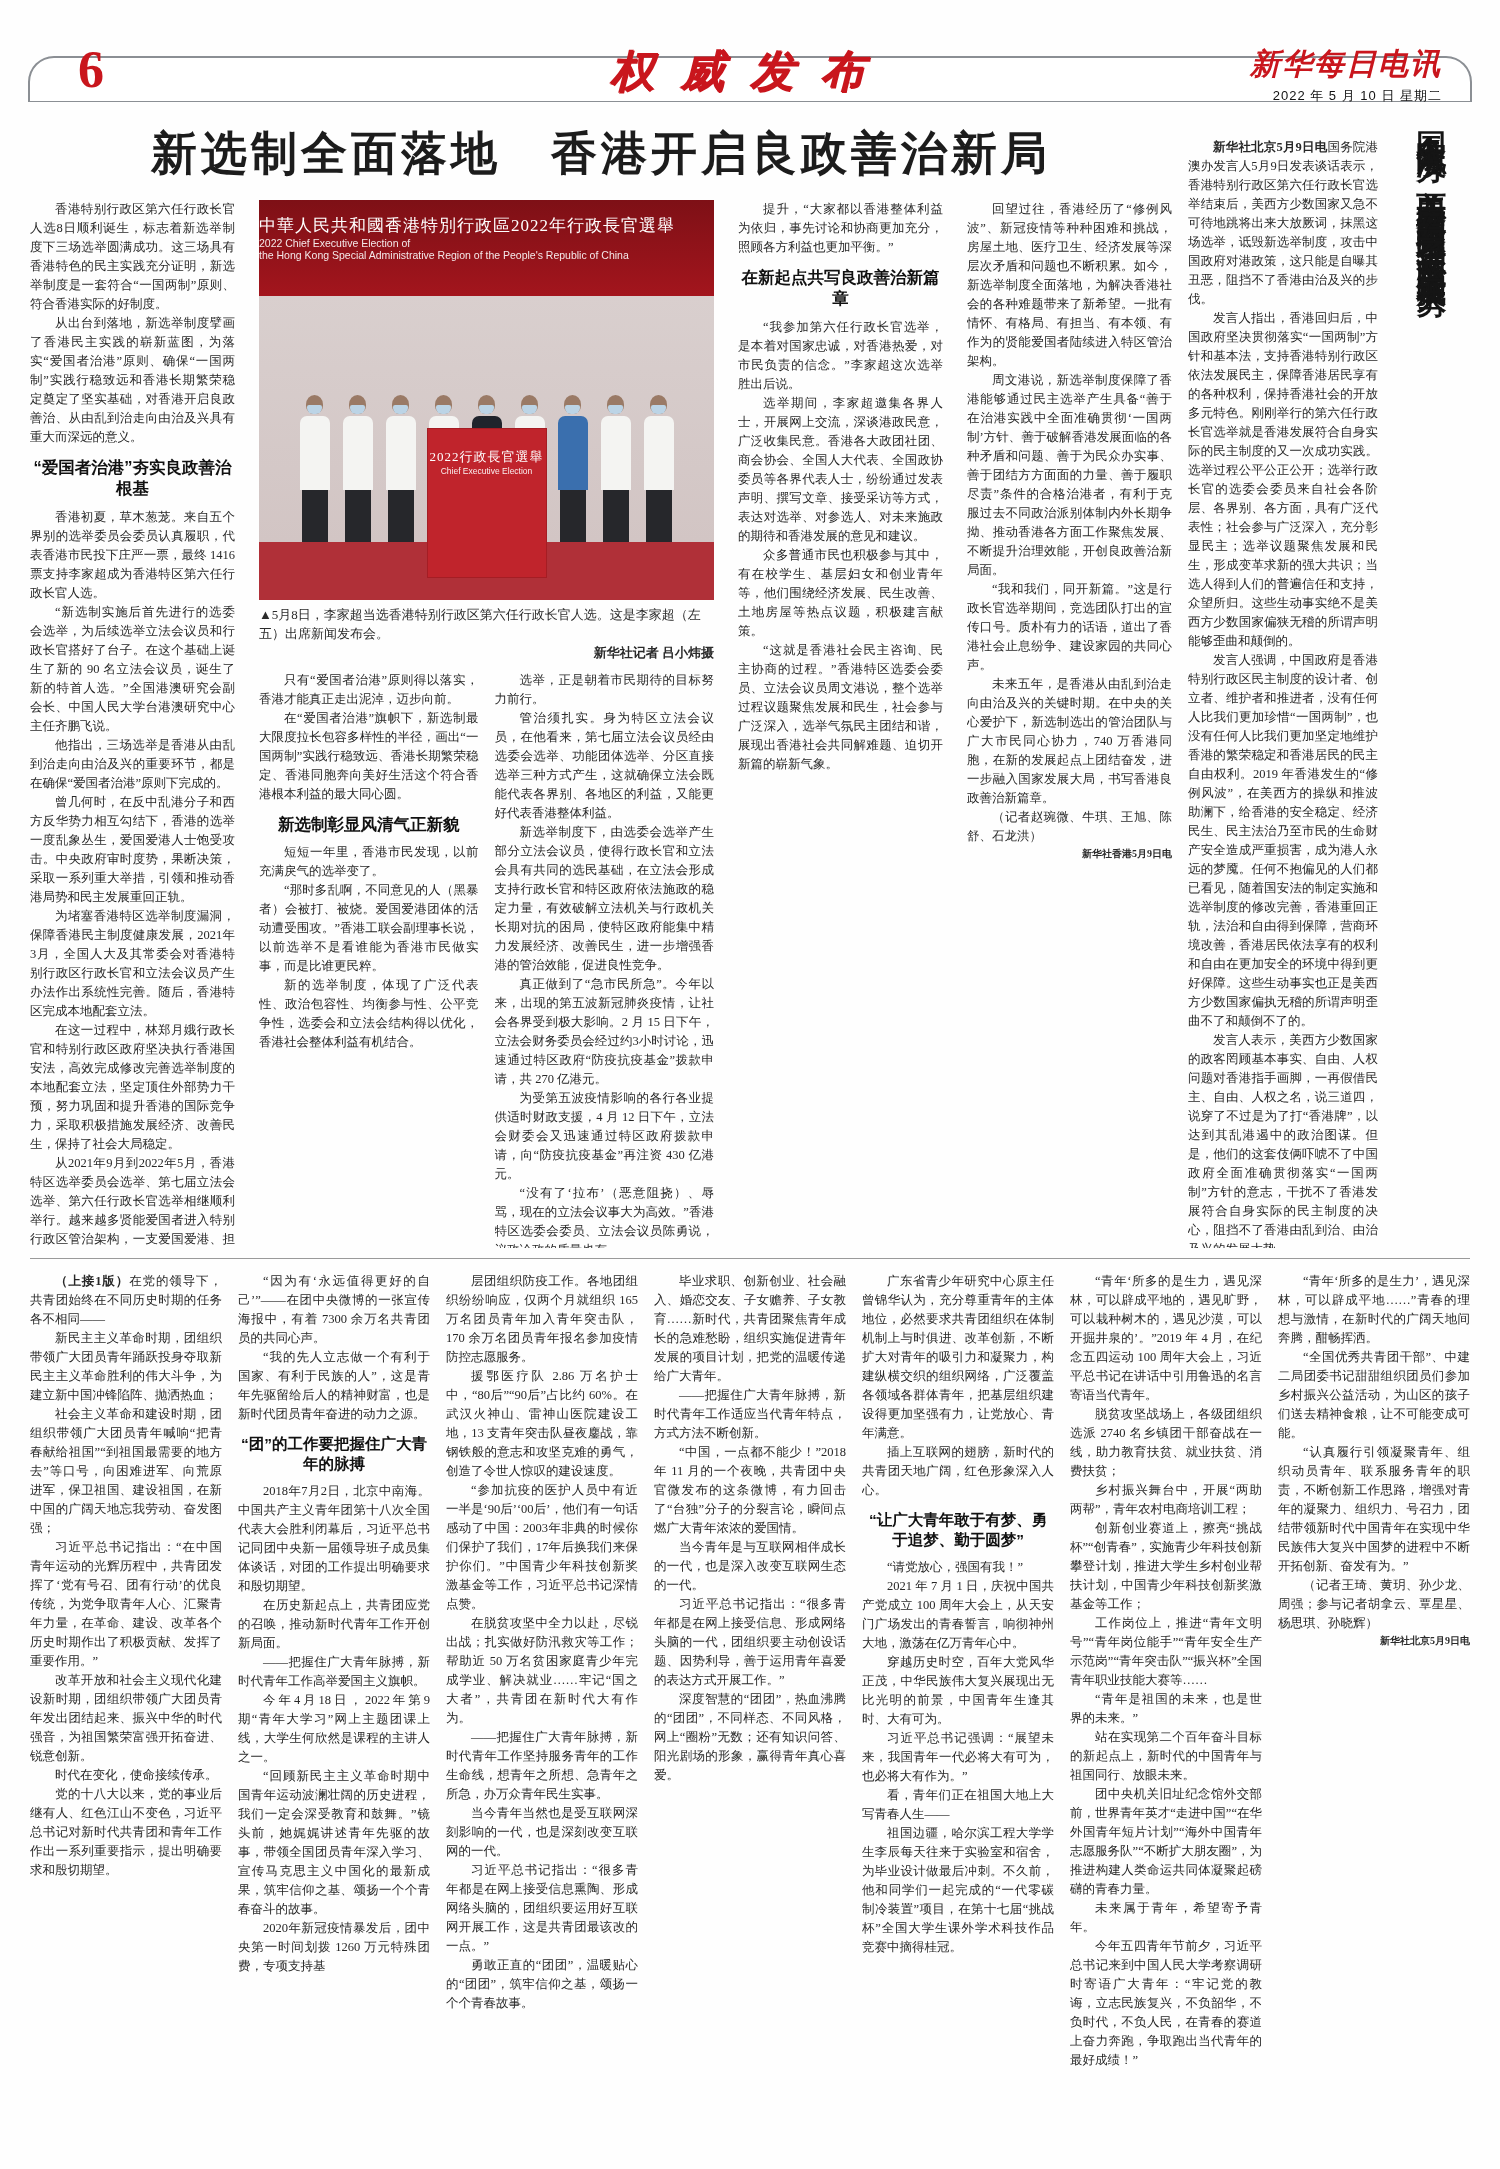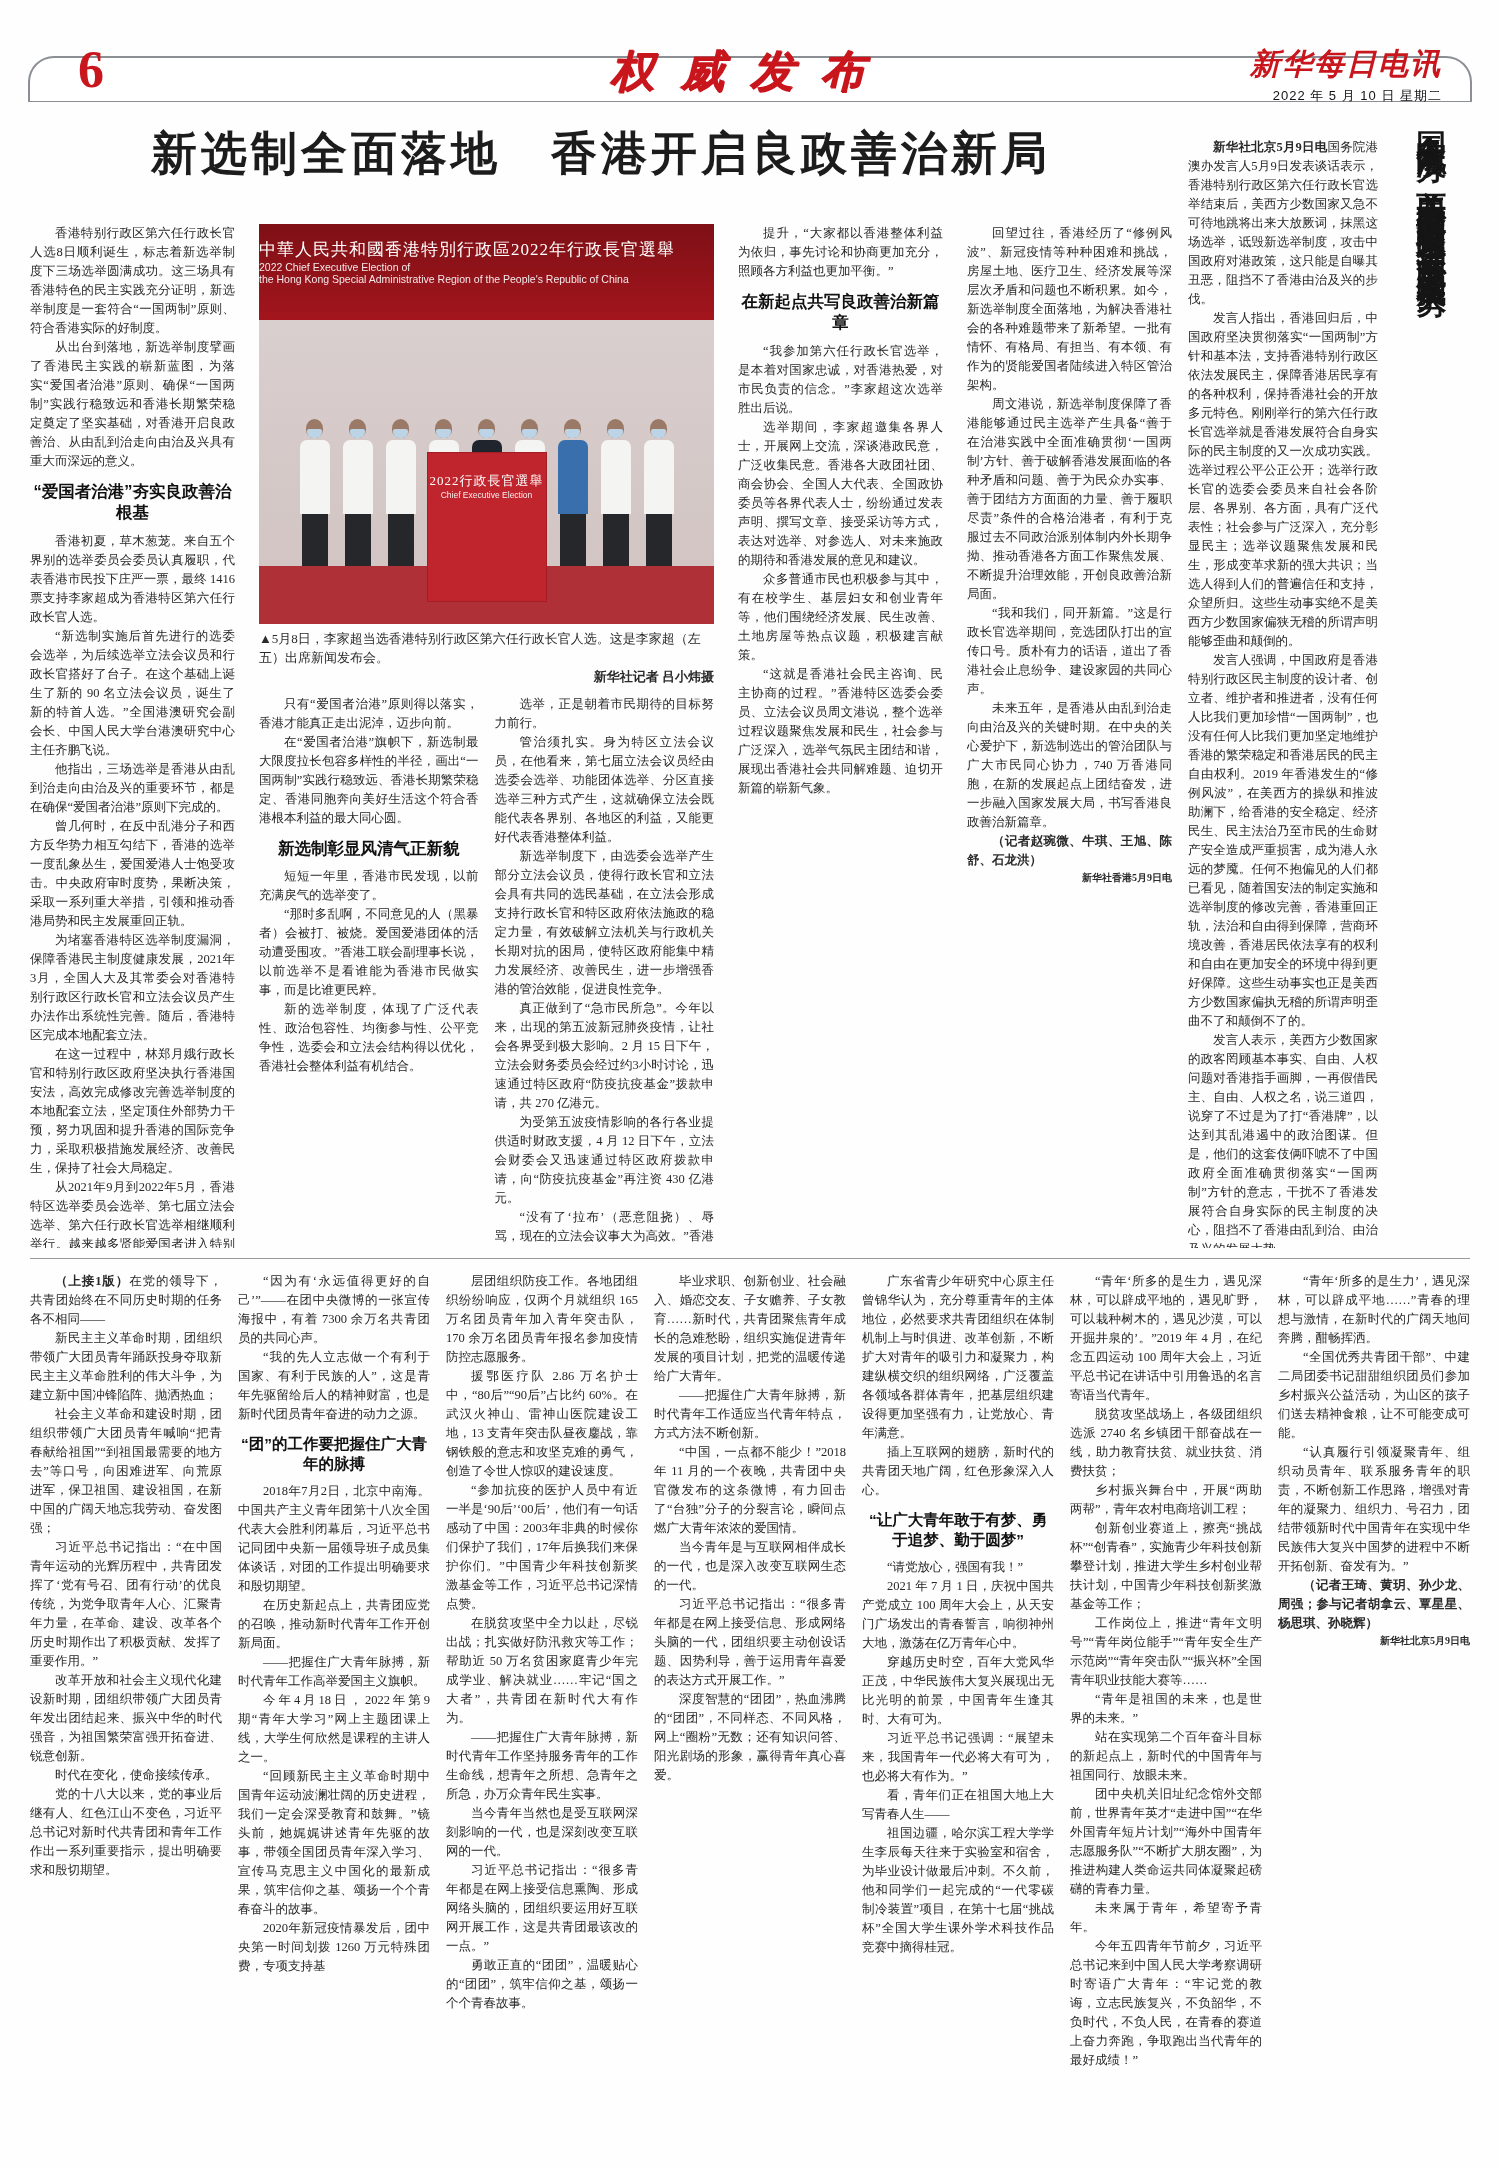--- a/index.html
+++ b/index.html
@@ -21,31 +21,31 @@
     letter-spacing:2px; white-space:nowrap; }
   .dateline-top { font-size:13px; color:#111; margin-top:2px; letter-spacing:1px;
     font-family:"Liberation Sans",sans-serif; }
 
   
   .top-section { position:absolute; left:30px; top:108px; width:1440px; height:1140px;
     display:flex; gap:16px; }
   .left-region { width:1142px; display:flex; flex-direction:column; }
   .main-headline { height:92px; display:flex; align-items:center; justify-content:center;
     font-size:46px; font-weight:900; color:#1c1c1c; letter-spacing:4px; white-space:nowrap; }
-  .cols { flex:1; display:flex; gap:24px; overflow:hidden;margin-top:24px; }
+  .cols { flex:1; display:flex; gap:24px; overflow:hidden; }
   .col { overflow:hidden; text-align:justify; }
   .c1,.c4,.c5 { width:215px; }
   .mid { width:455px; display:flex; flex-direction:column; }
   .mid-cols { flex:1; display:flex; gap:16px; overflow:hidden; margin-top:8px; }
   .mid-cols .col { flex:1; }
 
   p.para { font-size:12.5px; line-height:1.52; text-indent:2em; color:#272727; }
   h3.subhead { font-family:"Liberation Sans","DejaVu Sans",sans-serif; font-size:16.5px;
     font-weight:bold; color:#111; text-align:center; margin:10px 0 8px; line-height:1.3; }
-  p.byline { font-size:12.5px; line-height:1.52; font-weight:bold; text-indent:2em; }
+  p.byline { font-size:12.5px; line-height:1.52; font-weight:normal; text-indent:2em; }
   p.datel { font-size:10px; line-height:1.52; font-weight:bold; text-align:right; }
 
   
   .photo { width:455px; height:400px; position:relative; overflow:hidden;
     background:linear-gradient(#d8cccb,#cfc3c2); }
   .photo-banner { position:absolute; top:0; left:0; right:0; height:96px;
     background:linear-gradient(#7e1016,#a3151d); color:#fff; text-align:left;
     padding-top:14px; }
   .photo-banner .zh { font-size:17px; letter-spacing:1px; }
   .photo-banner .en { font-size:10.5px; opacity:.9; font-family:"Liberation Sans",sans-serif; }

